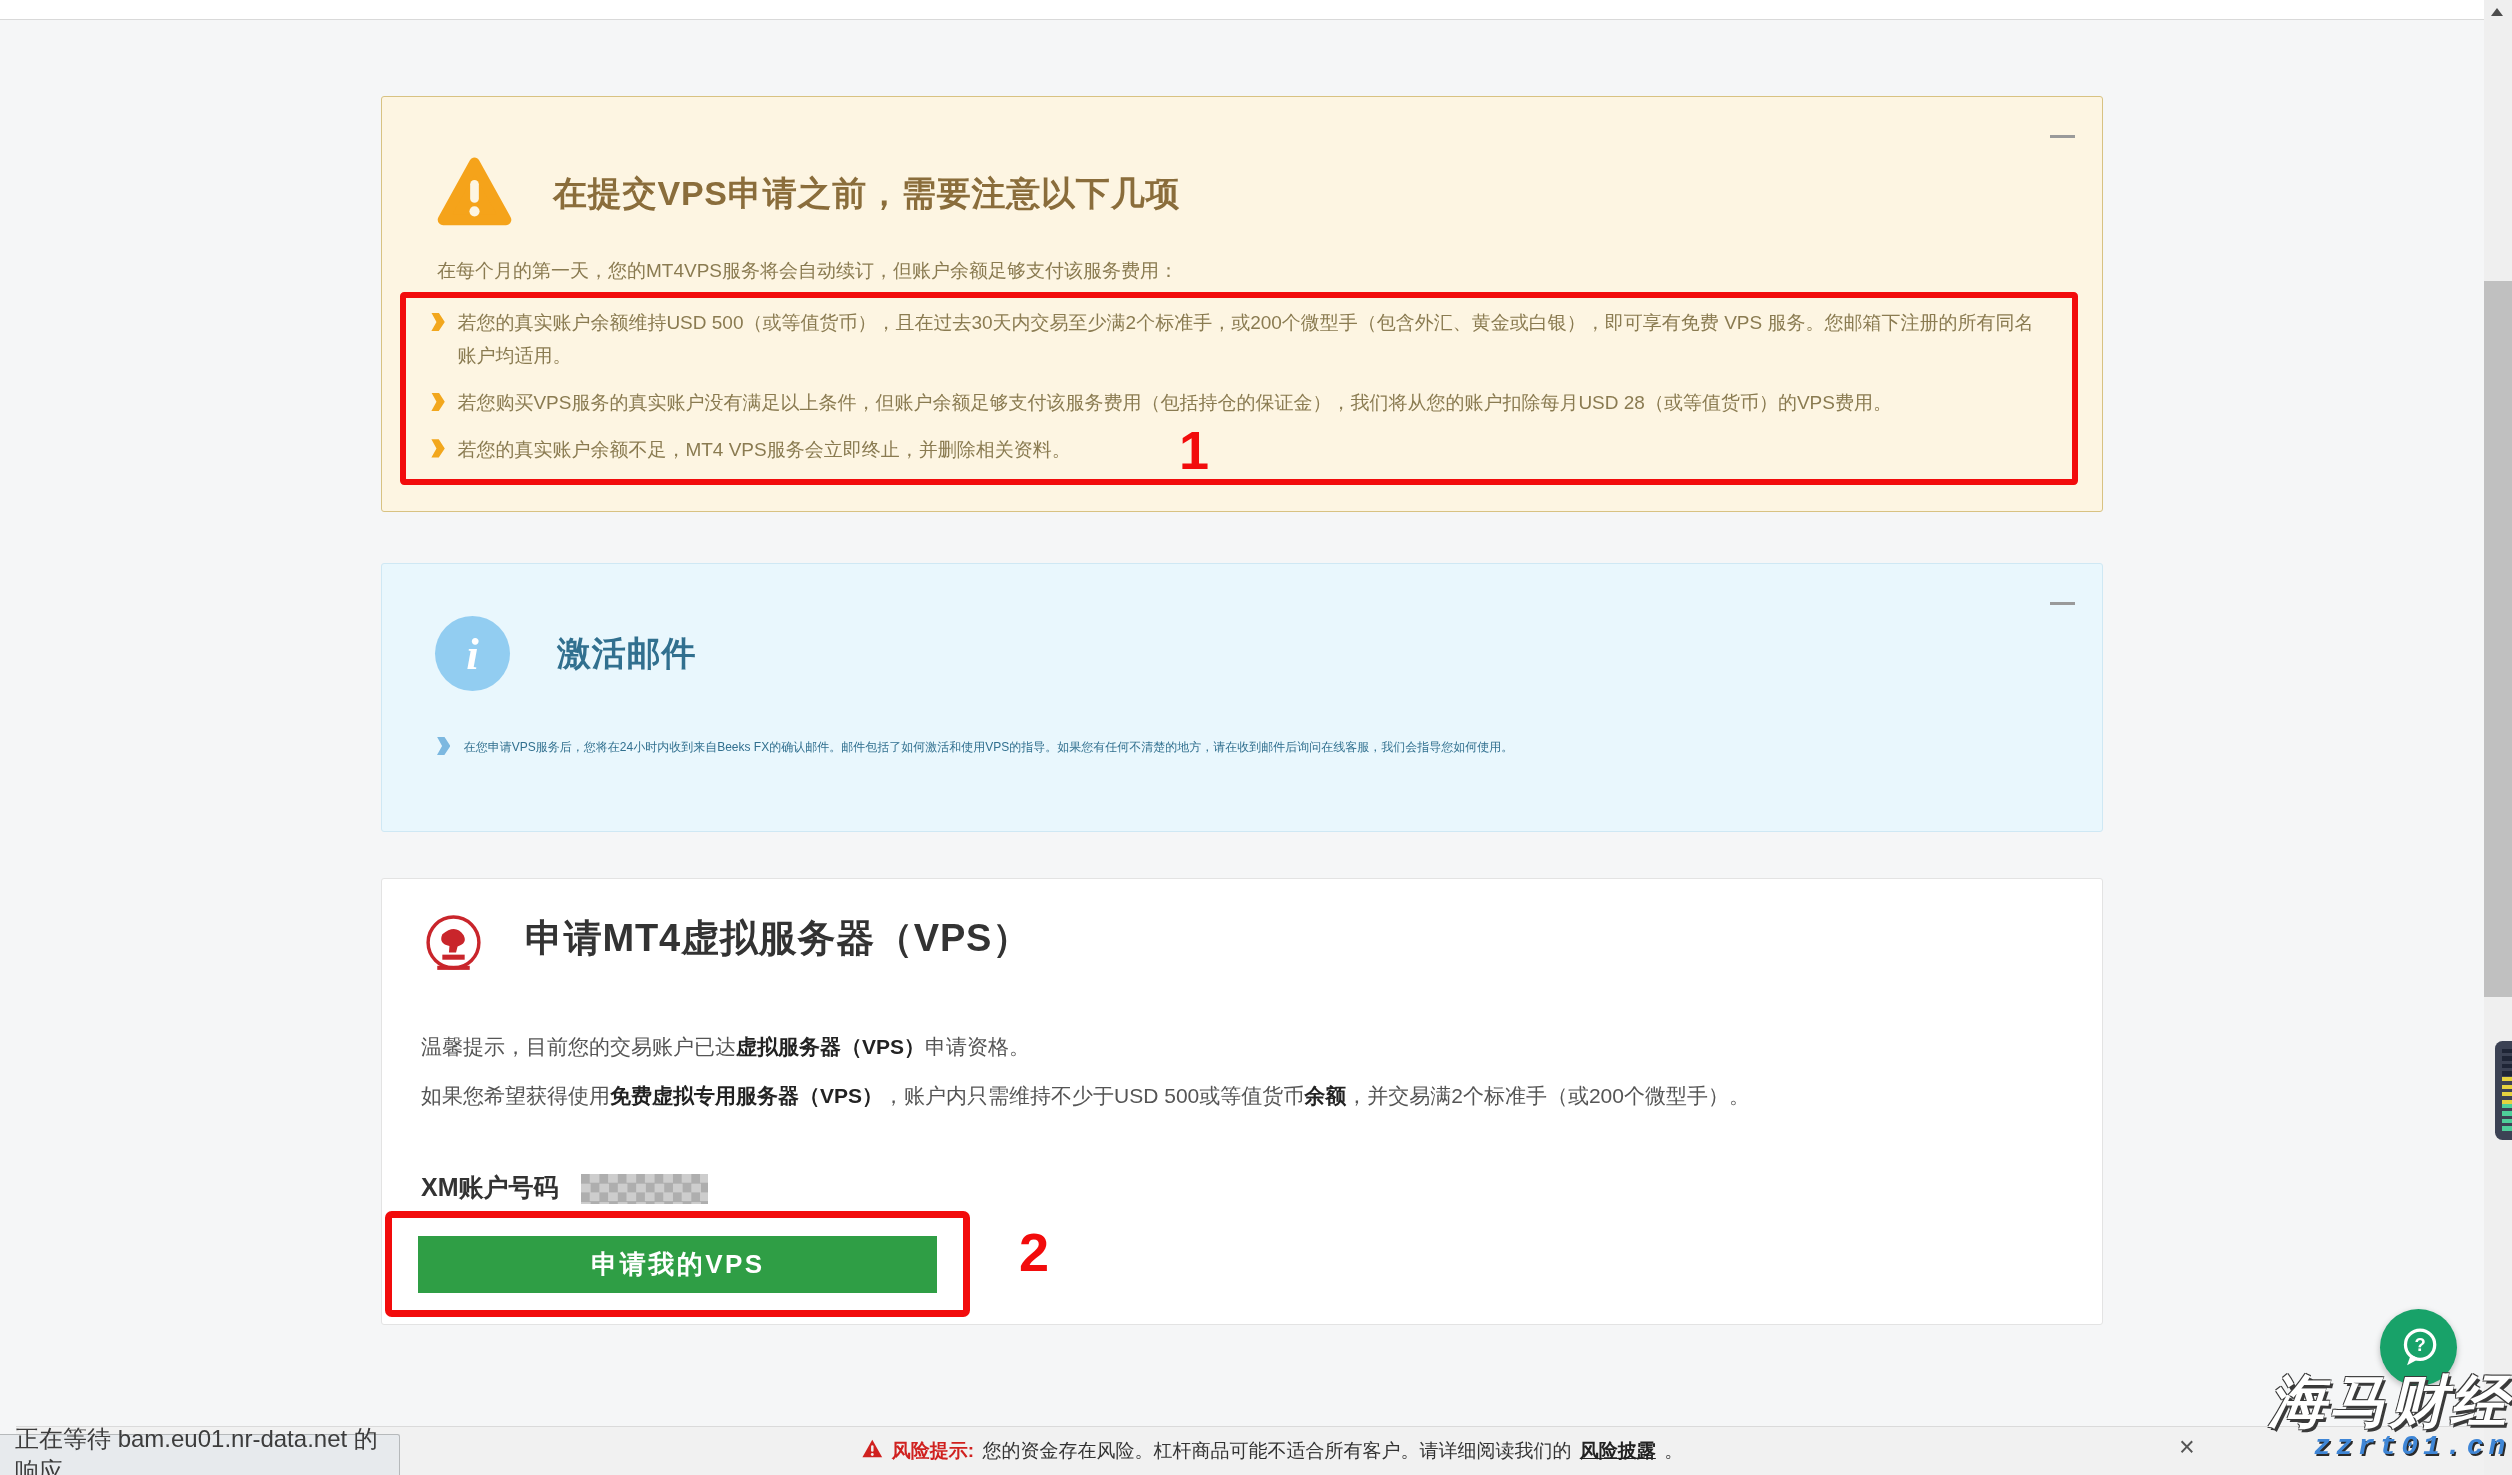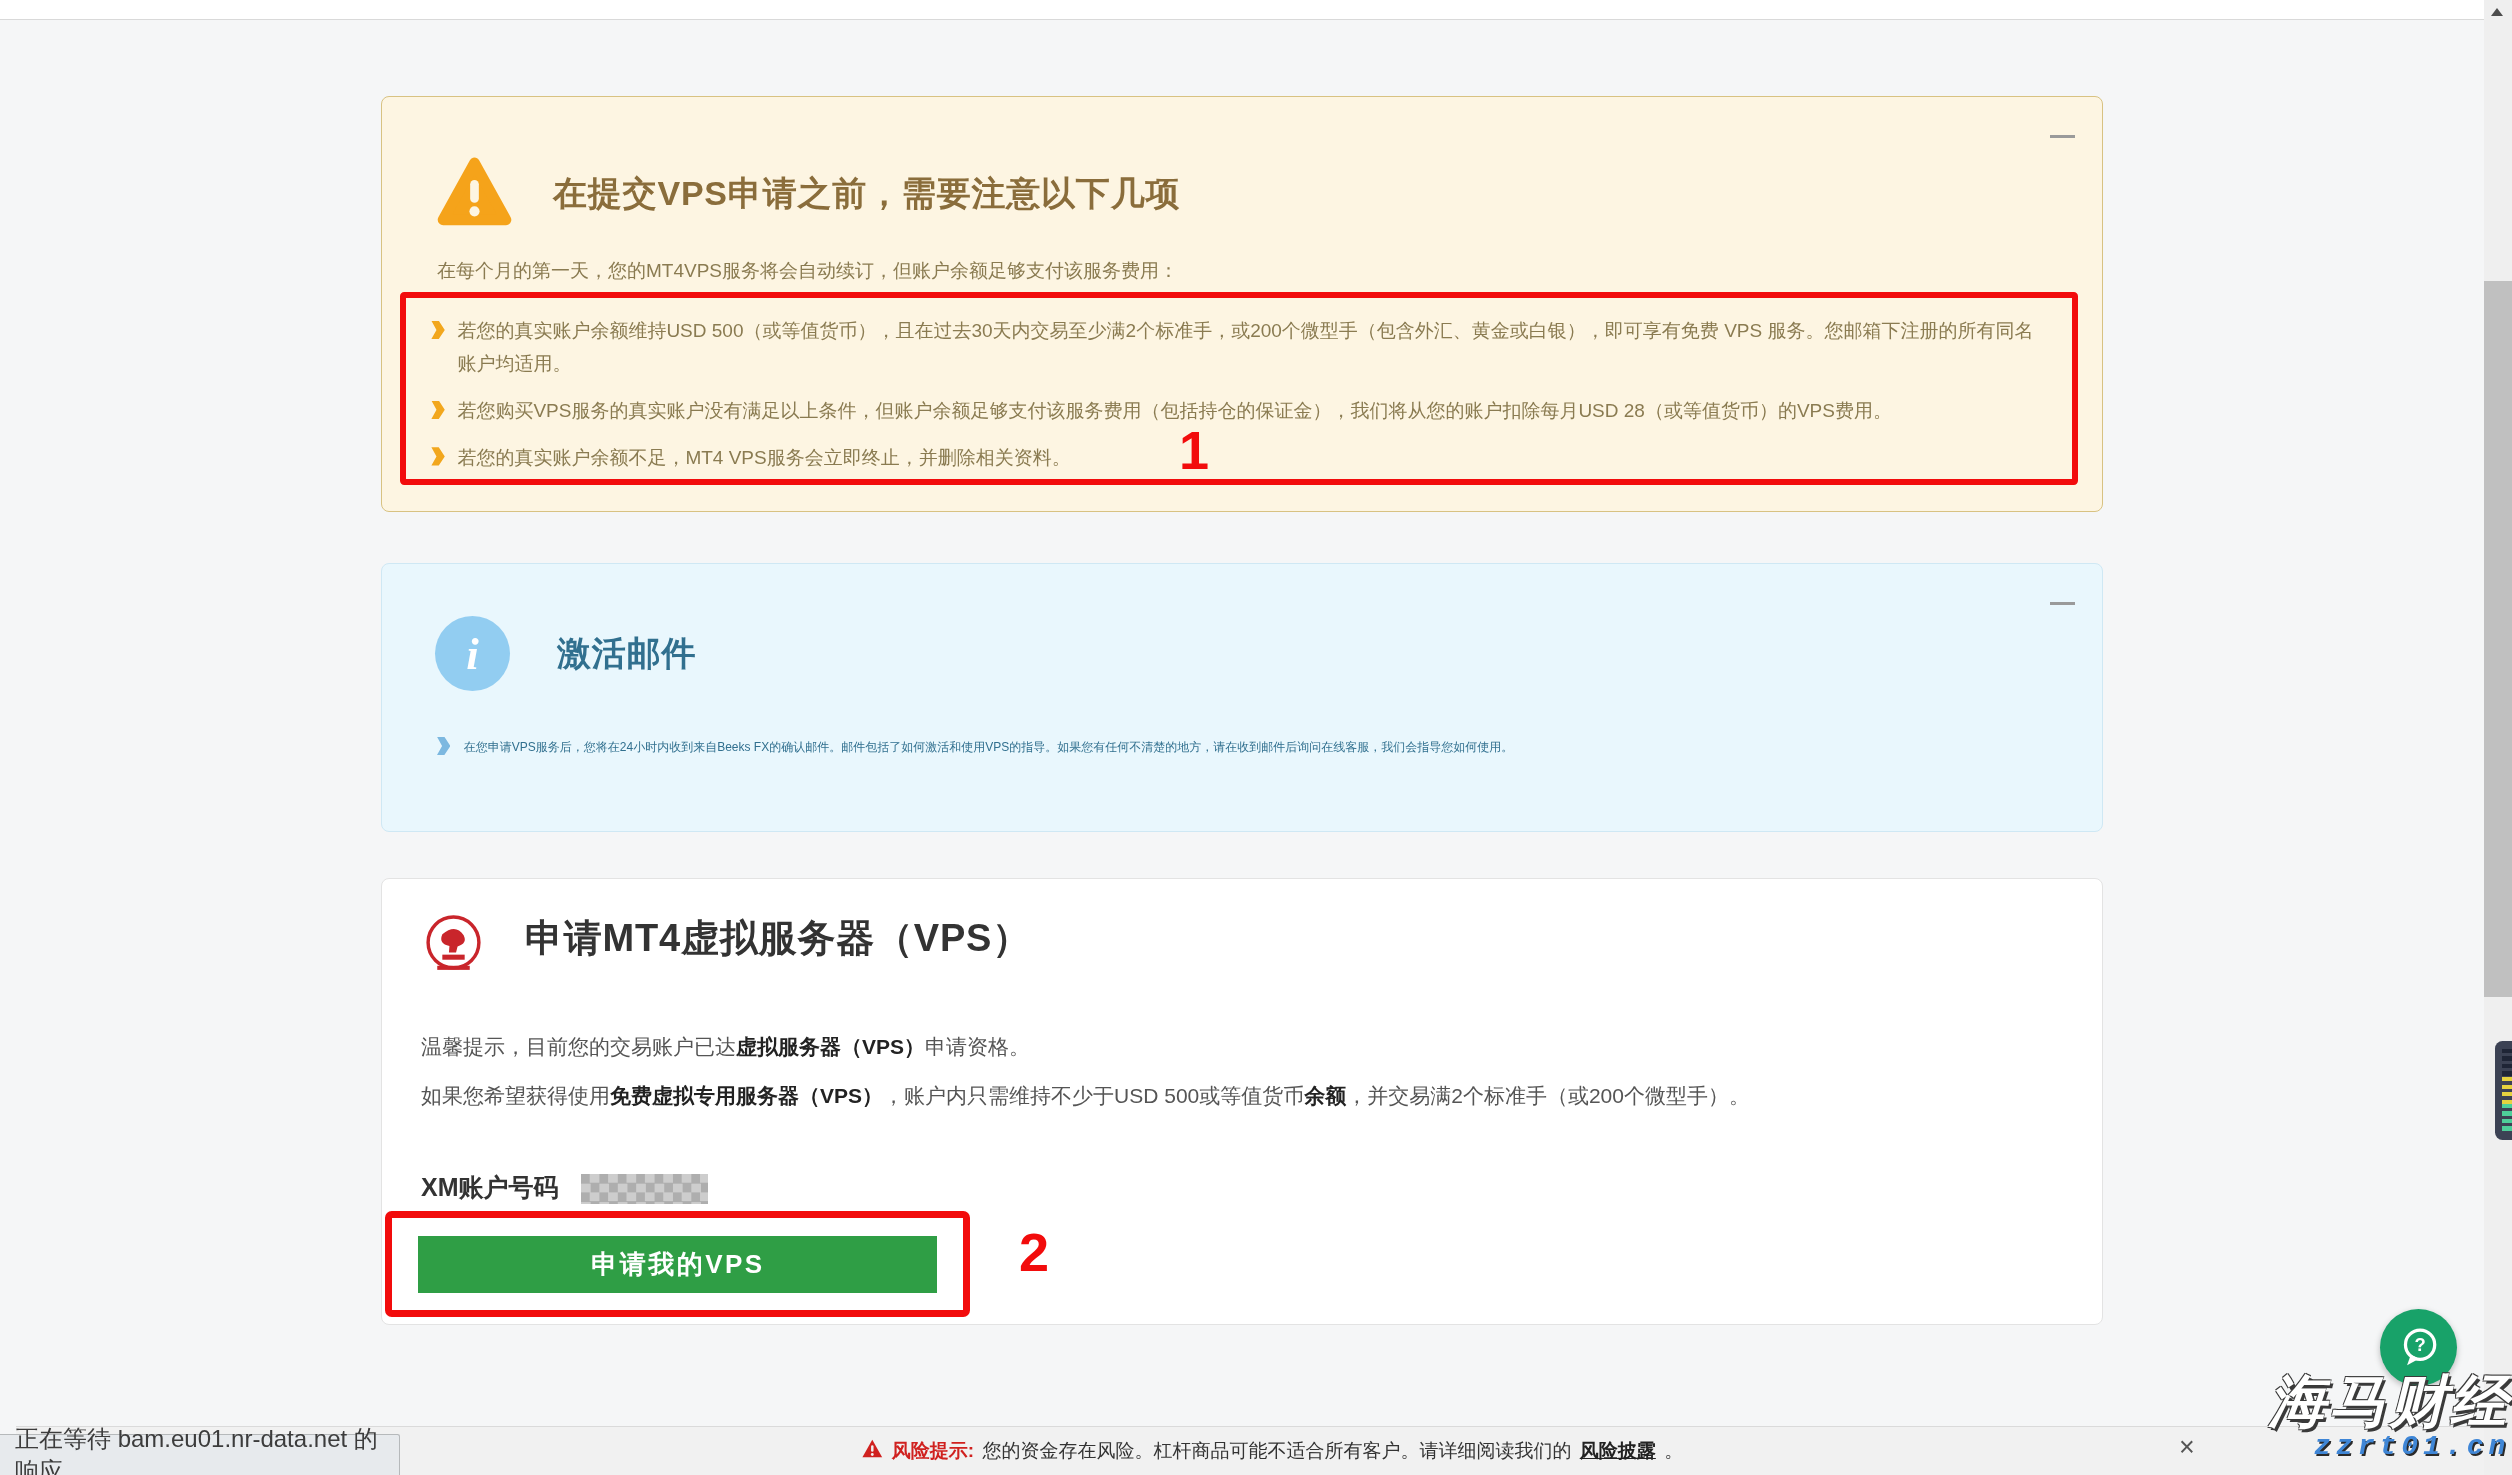--- a/index.html
+++ b/index.html
@@ -8,31 +8,31 @@
     position:relative; overflow:hidden;
     background:#f5f6f7;
     font-family:"Liberation Sans","DejaVu Sans",sans-serif;
     color:#333;
   }
   
   .top-strip { position:absolute; left:0; top:0; width:2512px; height:20px;
     background:#ffffff; border-bottom:1.7px solid #d9d9d9; }
 
   
-  .panel { position:absolute; left:381px; width:1722px; border-radius:8px; }
+  .panel { position:absolute; left:381px; width:1722px; border-radius:3px; }
   .collapse-dash { position:absolute; top:38px; right:27px; width:25px; height:3.4px;
     background:#9a9a9a; cursor:pointer; }
 
   
   .warning-panel { top:96px; height:416px; background:#fdf5e2; border:0.8px solid #d8c282; }
   .warn-head { position:absolute; left:53px; top:60px; display:flex; align-items:center; gap:39px; }
   .warn-head h2 { font-size:34px; font-weight:bold; color:#8a6d3b; letter-spacing:0.8px; }
   .warn-intro { position:absolute; left:55px; top:161px; font-size:19px; color:#8a7b51; }
   .red-box { position:absolute; left:18.4px; top:195px; width:1678px; height:193px;
-    border:6.7px solid #f20c0c; border-radius:4.2px; padding:16px 25px;
+    border:6.7px solid #f20c0c; border-radius:4.2px; padding:8px 25px;
     display:flex; flex-direction:column; gap:13.4px; }
   .notice-item { display:flex; gap:12.6px; font-size:19px; line-height:1.75; color:#8a7b51; }
   .arrow { flex:none; width:13.4px; height:18.4px; margin-top:6.7px; background:#f2a71d;
     clip-path:polygon(0 0,55% 0,100% 50%,55% 100%,0 100%,38% 50%); }
   .arrow.blue { background:#7cb8e0; }
   .step-number { position:absolute; font-size:54px; font-weight:600; color:#f20c0c;
     font-family:"Liberation Sans",sans-serif; }
   .step-1 { left:797px; top:322px; }
   .step-2 { left:637px; top:342px; }
 

